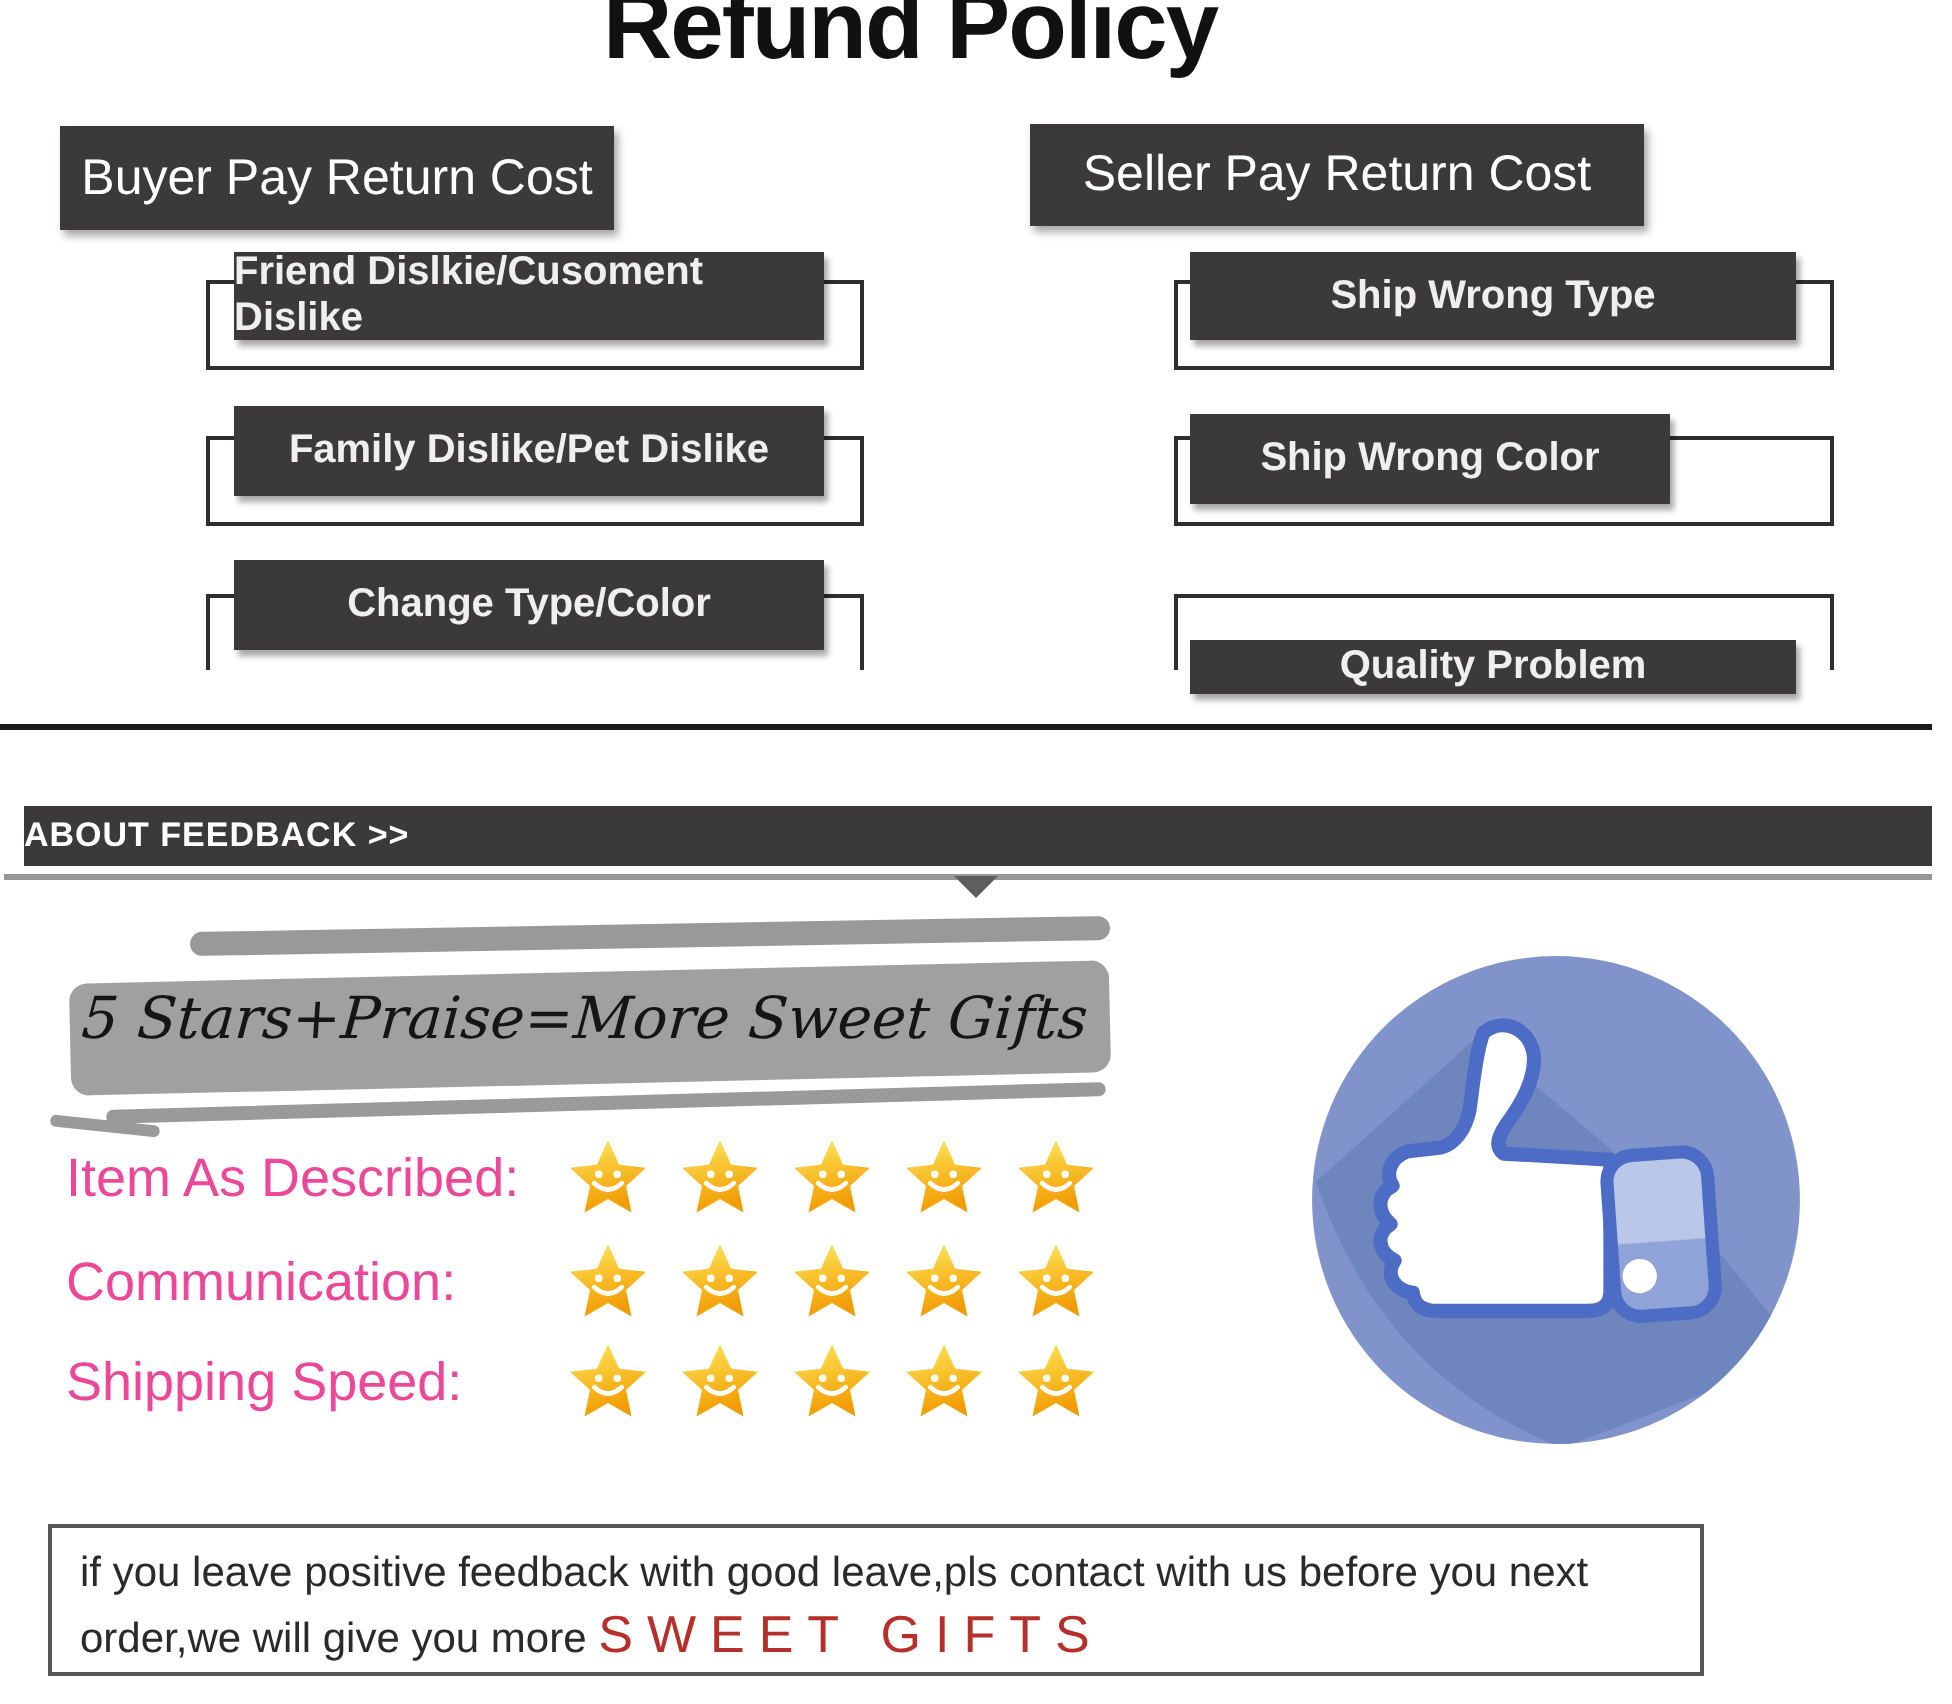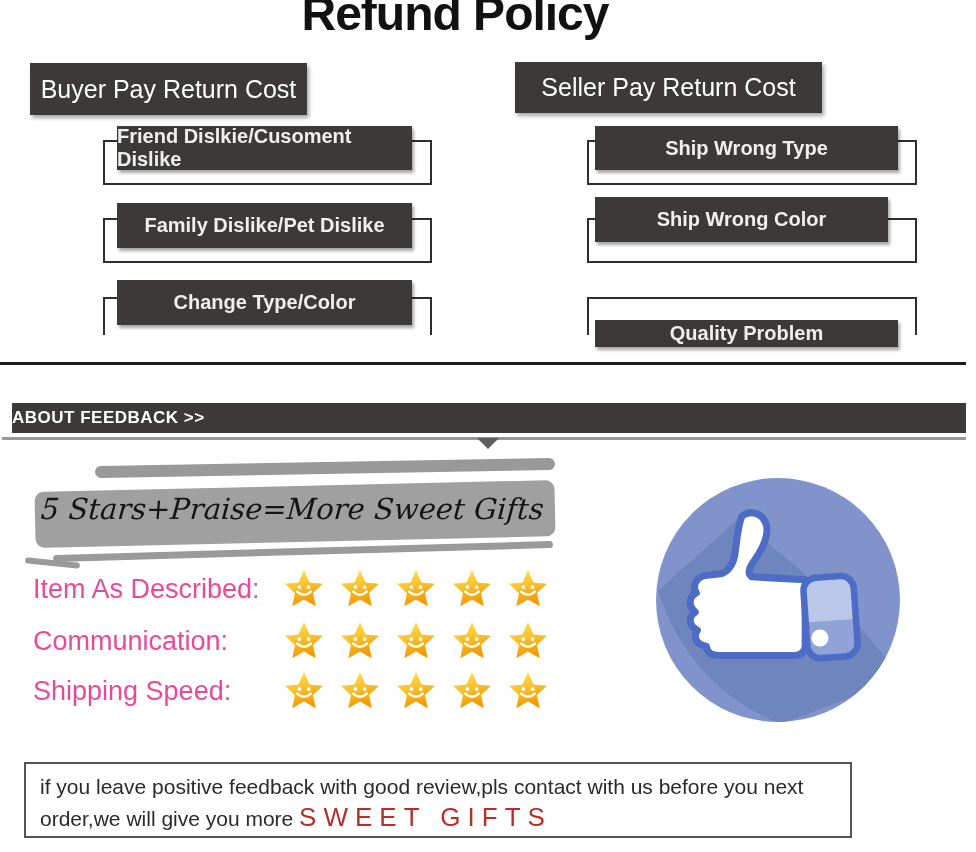--- a/index.html
+++ b/index.html
@@ -87,21 +87,21 @@
 
   <div class="outline-box cut" style="left:103px;top:297px;width:325px;height:36px;"></div>
   <div class="item-box" style="left:117px;top:280px;width:295px;height:45px;">Change Type/Color</div>
 
   <div class="hdr-box" style="left:515px;top:62px;width:307px;height:51px;">Seller Pay Return Cost</div>
 
   <div class="outline-box" style="left:587px;top:140px;width:326px;height:41px;"></div>
   <div class="item-box" style="left:595px;top:126px;width:303px;height:44px;">Ship Wrong Type</div>
 
   <div class="outline-box" style="left:587px;top:218px;width:326px;height:41px;"></div>
-  <div class="item-box" style="left:595px;top:197px;width:293px;height:45px;">Ship Wrong Color</div>
+  <div class="item-box" style="left:595px;top:207px;width:240px;height:45px;">Ship Wrong Color</div>
 
   <div class="outline-box cut" style="left:587px;top:297px;width:326px;height:36px;"></div>
   <div class="item-box" style="left:595px;top:280px;width:303px;height:27px;margin-top:40px;">Quality Problem</div>
 
   <div class="divider"></div>
 
   <div class="fb-bar">ABOUT FEEDBACK &gt;&gt;</div>
   <div class="fb-underline"></div>
   <div class="fb-pointer"></div>
 
@@ -243,16 +243,16 @@
                C75,97 80,90 82,81
                C84,68 85,52 89,42 Z" fill="#ffffff" stroke="#4d6cc5" stroke-width="7" stroke-linejoin="round"></path>
       <g transform="rotate(-4 176 140)">
         <rect x="152" y="102" width="50" height="80" rx="13" fill="url(#cuffGrad)" stroke="#4d6cc5" stroke-width="6.5"></rect>
         <circle cx="165" cy="162" r="8.5" fill="#ffffff"></circle>
       </g>
     </svg>
   </div>
 
   <div class="note-box">
-    <span>if you leave positive feedback with good review,pls contact with us before you next order,we will give you more </span><span class="note-highlight">SWEET GIFTS</span>
+    <span>if you leave positive feedback with good leave,pls contact with us before you next order,we will give you more </span><span class="note-highlight">SWEET GIFTS</span>
   </div>
 
 </div>
 
 </body></html>

